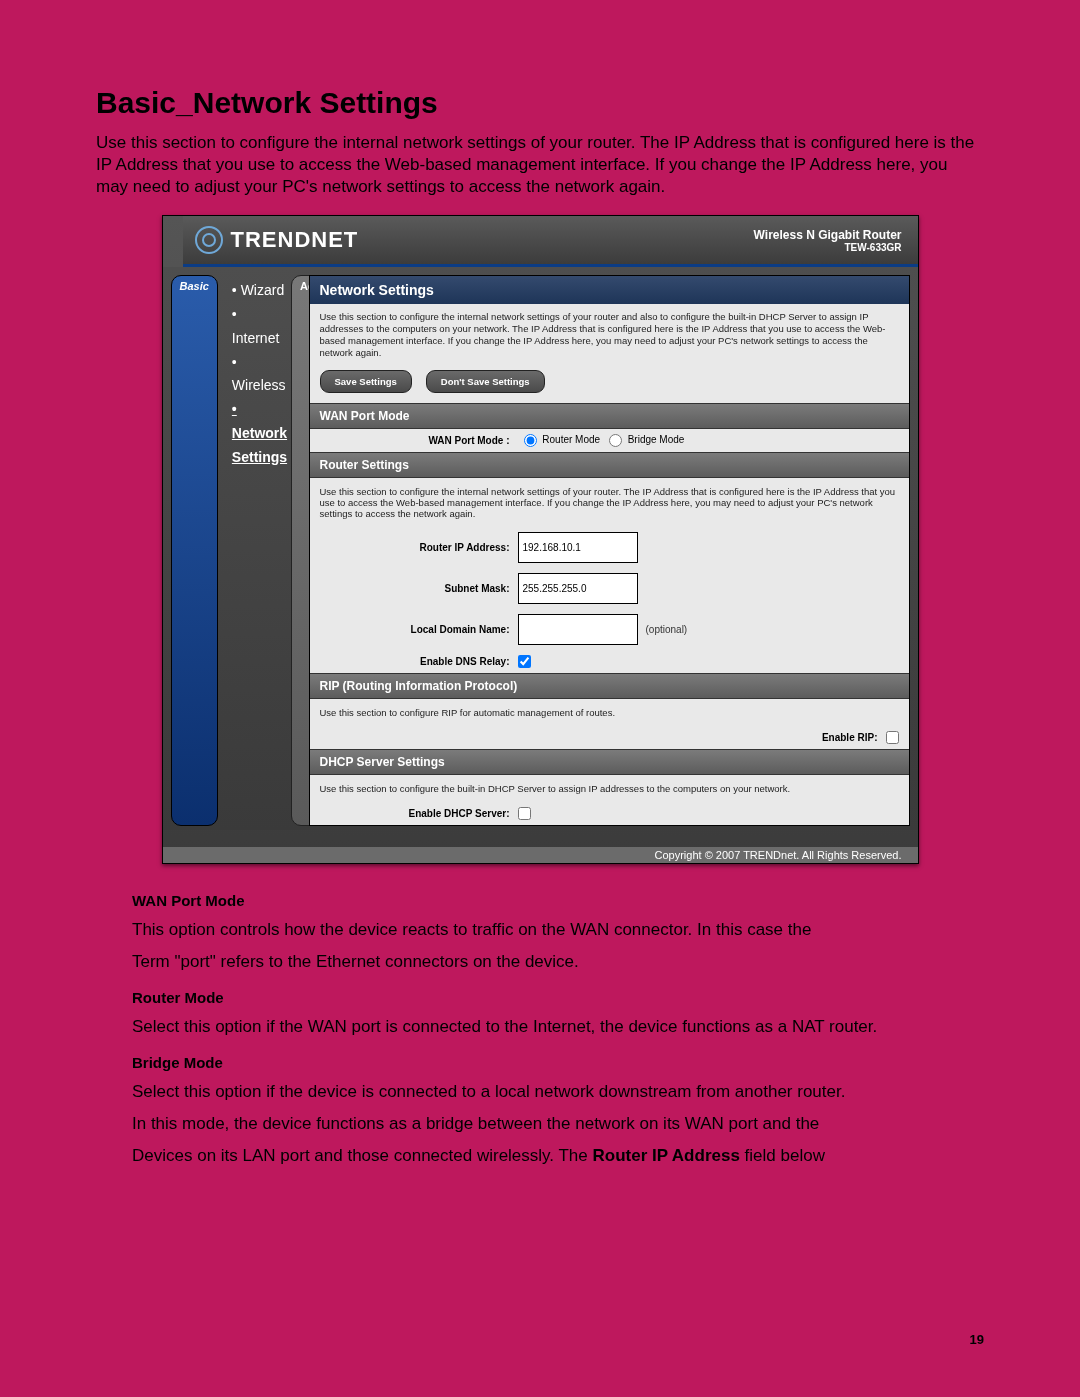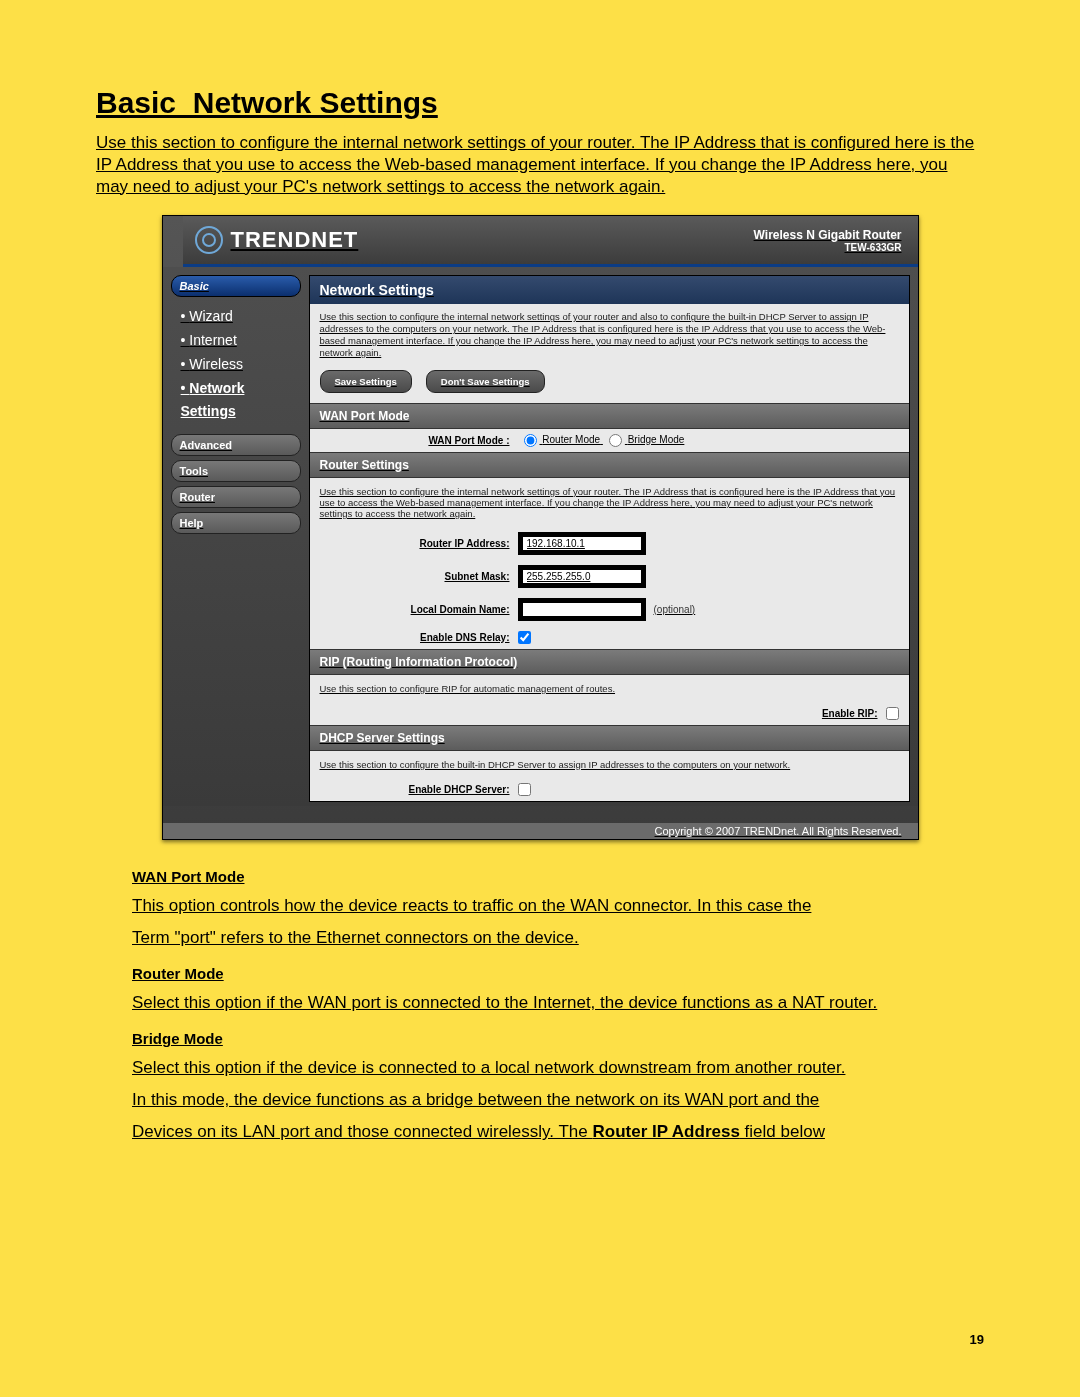--- a/index.html
+++ b/index.html
@@ -1,48 +1,48 @@
 <!DOCTYPE html>
 <html><head>
 <meta charset="utf-8">
 <style>
   body { margin:0; padding:0; font-family: Arial, Helvetica, sans-serif; font-size:15px; color:#000; }
-  .page { width:1080px; min-height:1397px; background:#fde047; padding:86px 96px 40px 96px; box-sizing:border-box; position:relative;text-decoration:underline; }
+  .page { width:1080px; min-height:1397px; background:#be185d; padding:86px 96px 40px 96px; box-sizing:border-box; position:relative; }
   h1 { font-size:30px; font-weight:bold; margin:0 0 12px 0; }
   p.intro { font-size:17px; line-height:1.28; margin:0 0 18px 0; }
 
   
   .shot { width:755px; margin:0 auto 28px auto; background:linear-gradient(#555,#3b3b3b); border:1px solid #000; box-shadow:0 2px 4px rgba(0,0,0,0.5); }
   .shot-header { display:flex; justify-content:space-between; align-items:center; padding:10px 16px 10px 12px; border-bottom:3px solid #0b3c85; background:linear-gradient(#5a5a5a,#3c3c3c);margin-left:20px; }
   .brand { display:flex; align-items:center; color:#fff; font-weight:bold; font-size:22px; letter-spacing:1px; }
   .brand-icon { width:24px; height:24px; border:2px solid #6fa8d8; border-radius:50%; position:relative; margin-right:8px; }
   .brand-icon::before { content:""; position:absolute; width:10px; height:10px; border:2px solid #6fa8d8; border-radius:50%; top:5px; left:5px; }
   .model { text-align:right; color:#fff; font-size:12px; font-weight:bold; }
   .model .sub { font-size:10px; }
   .shot-body { display:flex; padding:8px 8px 4px 8px; gap:8px; background:linear-gradient(#4e4e4e,#3a3a3a); }
 
-  .sidebar { width:130px; display:flex; flex-direction:column; gap:4px; }
+  .sidebar { width:130px; display:flex; flex-direction:row; gap:4px; }
   .nav-tab { background:linear-gradient(#787878,#5a5a5a); color:#fff; font-size:11px; font-weight:bold; padding:4px 8px; border-radius:10px; border:1px solid #222; }
   .nav-tab.active { background:linear-gradient(#2a5cab,#0b2f6e); border:1px solid #000; color:#fff; font-style:italic; }
   .sub-links { padding:4px 0 6px 10px; font-size:14px; color:#fff; }
   .sub-links a { color:#fff; text-decoration:none; display:block; line-height:1.7; }
   .sub-links a::before { content:"•  "; }
   .sub-links a.cur { text-decoration:underline; font-weight:bold; }
 
   .content { flex:1; background:#e9e9e9; border:1px solid #000; }
   .content-title { background:linear-gradient(#344a6e,#1e3558); color:#fff; font-weight:bold; font-size:14px; padding:6px 10px; }
   .desc { font-size:9.5px; padding:7px 10px; color:#222; line-height:1.25; }
   .btn-row { padding:4px 10px 10px 10px; display:flex; gap:14px; }
   .pill { background:linear-gradient(#6a6a6a,#4a4a4a); color:#fff; font-size:9.5px; font-weight:bold; padding:5px 14px; border-radius:9px; border:1px solid #222; }
 
   .section-bar { background:linear-gradient(#7b7b7b,#5c5c5c); color:#fff; font-size:12px; font-weight:bold; padding:5px 10px; border-top:1px solid #333; border-bottom:1px solid #333; }
   .section-body { padding:8px 10px; font-size:9.5px; color:#222; }
   .field-row { display:flex; align-items:center; padding:5px 10px; font-size:10px; }
   .field-label { width:190px; text-align:right; padding-right:8px; font-weight:bold; }
-  .field-input { border:5px solid #000000; background:#fff; font-size:10px; padding:1px 4px; width:110px; font-family:inherit; }
+  .field-input { border:1px solid #000000; background:#fff; font-size:10px; padding:9px 4px; width:110px; font-family:inherit; }
   .radio { margin:0 3px 0 6px; vertical-align:middle; }
   .cb { margin:0; vertical-align:middle; }
   .opt-note { font-size:10px; color:#333; margin-left:8px; }
   .footer { background:#6b6b6b; color:#fff; font-size:11px; text-align:right; padding:2px 16px; margin-top:17px; }
 
   
   .sec { margin: 0 36px; }
   .sec h3 { font-size:15px; font-weight:bold; margin:16px 0 10px 0; }
   .sec p { font-size:17px; line-height:1.3; margin:10px 0; }
   .sec p .bold { font-weight:bold; }

